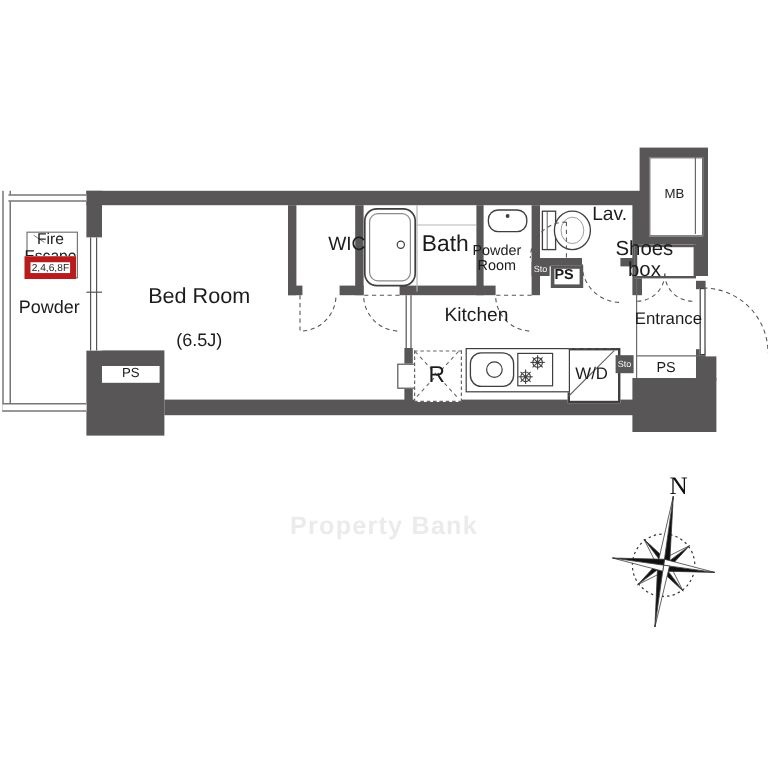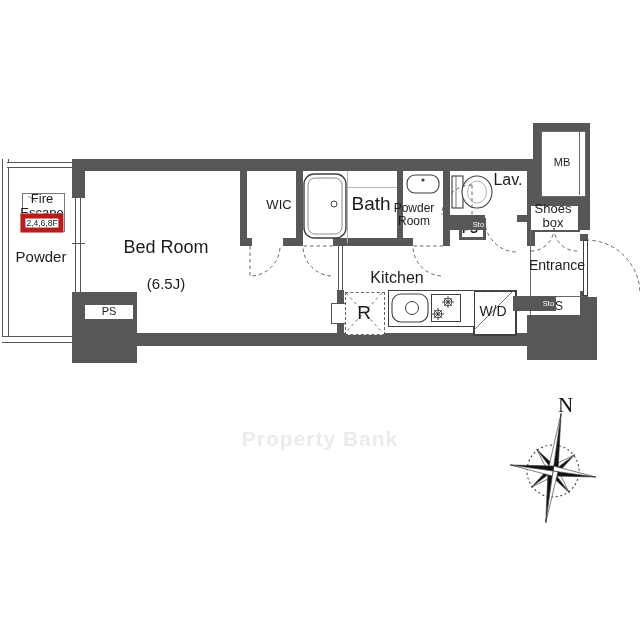--- a/index.html
+++ b/index.html
@@ -3,21 +3,21 @@
 <meta charset="utf-8">
 <style>
   html,body{margin:0;padding:0;background:#fff;}
   #canvas{position:relative;width:640px;height:640px;background:#ffffff;overflow:hidden;
           font-family:"Liberation Sans",sans-serif;}
   .wall{position:absolute;background:#585656;}
   .whitebox{position:absolute;background:#ffffff;}
   .lbl{position:absolute;color:#1c1c1c;white-space:nowrap;transform:translate(-50%,-50%);
        text-align:center;line-height:1.05;}
   .badge{position:absolute;background:#585656;color:#fff;display:flex;align-items:center;
-         justify-content:center;font-size:7.5px;padding-left:28px;}
+         justify-content:center;font-size:7.5px;}
   svg.overlay{position:absolute;left:0;top:0;}
   .wm{position:absolute;left:170px;top:427px;width:300px;text-align:center;
       font-size:21px;font-weight:bold;letter-spacing:1px;color:#ebebeb;}
 </style>
 </head>
 <body>
 
 <div id="canvas">
 
   <div class="wall" style="left:72px;top:159px;width:463px;height:12px"></div>
@@ -174,34 +174,34 @@
           <polygon points="7,85 50,80 50,85" fill="#111"></polygon>
             <polygon points="7,85 50,90 50,85" fill="#fff"></polygon>
         </g>
       </g>
     </g>
   </svg>
 
   <div class="lbl" style="left:41px;top:257px;font-size:15px">Powder</div>
   <div class="lbl" style="left:166px;top:247px;font-size:18px">Bed Room</div>
   <div class="lbl" style="left:166px;top:284px;font-size:15px">(6.5J)</div>
-  <div class="lbl" style="left:279px;top:205px;font-size:13px">WIC</div>
+  <div class="lbl" style="left:289px;top:205px;font-size:16px">WIC</div>
   <div class="lbl" style="left:371px;top:204px;font-size:19px">Bath</div>
   <div class="lbl" style="left:414px;top:215px;font-size:12px">
     <div>Powder</div>
     <div>Room</div>
   </div>
   <div class="lbl" style="left:508px;top:180px;font-size:16px">Lav.</div>
   <div class="lbl" style="left:562px;top:163px;font-size:11px">MB</div>
-  <div class="lbl" style="left:553px;top:216px;font-size:13px">
+  <div class="lbl" style="left:537px;top:216px;font-size:17px">
     <div>Shoes</div>
     <div>box</div>
   </div>
   <div class="lbl" style="left:557px;top:265px;font-size:14px">Entrance</div>
-  <div class="lbl" style="left:397px;top:278px;font-size:16px">Kitchen</div>
+  <div class="lbl" style="left:397px;top:264px;font-size:16px">Kitchen</div>
   <div class="lbl" style="left:364px;top:313px;font-size:19px">R</div>
   <div class="lbl" style="left:493px;top:311px;font-size:14px">W/D</div>
   <div class="lbl" style="left:109px;top:312px;font-size:11px">PS</div>
   <div class="lbl" style="left:470px;top:229px;font-size:12px;font-weight:600">PS</div>
   <div class="lbl" style="left:555px;top:306px;font-size:12px">PS</div>
   <div class="badge" style="left:443px;top:218px;width:15px;height:12px">Sto</div>
   <div class="badge" style="left:513px;top:296px;width:15px;height:15px">Sto</div>
 
   <div class="lbl" style="left:42px;top:206px;font-size:13px">
     <div>Fire</div>

